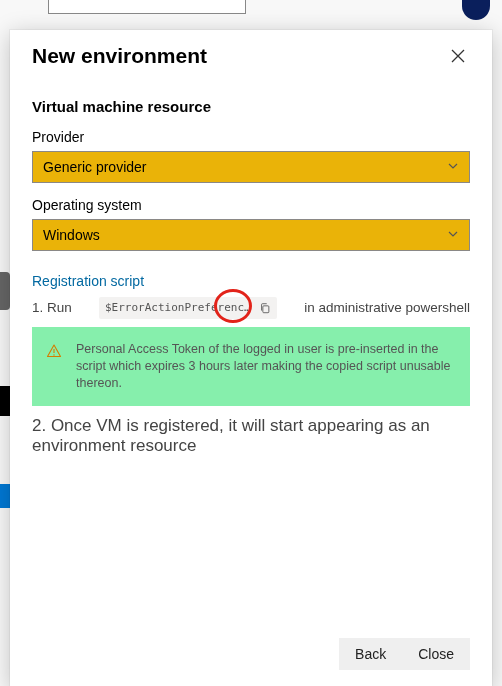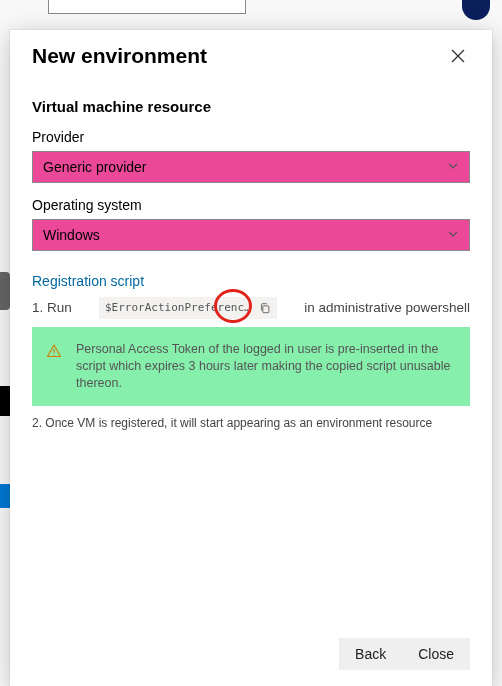--- a/index.html
+++ b/index.html
@@ -77,21 +77,21 @@
   .field-label {
     font-size: 14px;
     color: #000;
     margin-top: 14px;
     margin-bottom: 6px;
   }
   .select {
     width: 100%;
     height: 32px;
     border: 1px solid #8a8886;
-    background: #ec4899;
+    background: #eab308;
     display: flex;
     align-items: center;
     justify-content: space-between;
     padding: 0 10px;
     font-size: 14px;
     cursor: pointer;
   }
   .select .chev svg { width: 12px; height: 12px; }
   .reg-heading {
     font-size: 14px;
@@ -149,21 +149,21 @@
     display: flex;
     gap: 14px;
   }
   .info-box .warn-icon svg { width: 16px; height: 16px; margin-top: 2px; }
   .info-box .msg {
     font-size: 12.5px;
     color: #555;
     line-height: 17px;
   }
   .step2 {
-    font-size: 12px;
+    font-size: 17px;
     color: #444;
     margin-top: 10px;
   }
   .modal-footer {
     display: flex;
     justify-content: flex-end;
     padding: 12px 22px 18px 22px;
   }
   .btn {
     height: 32px;

